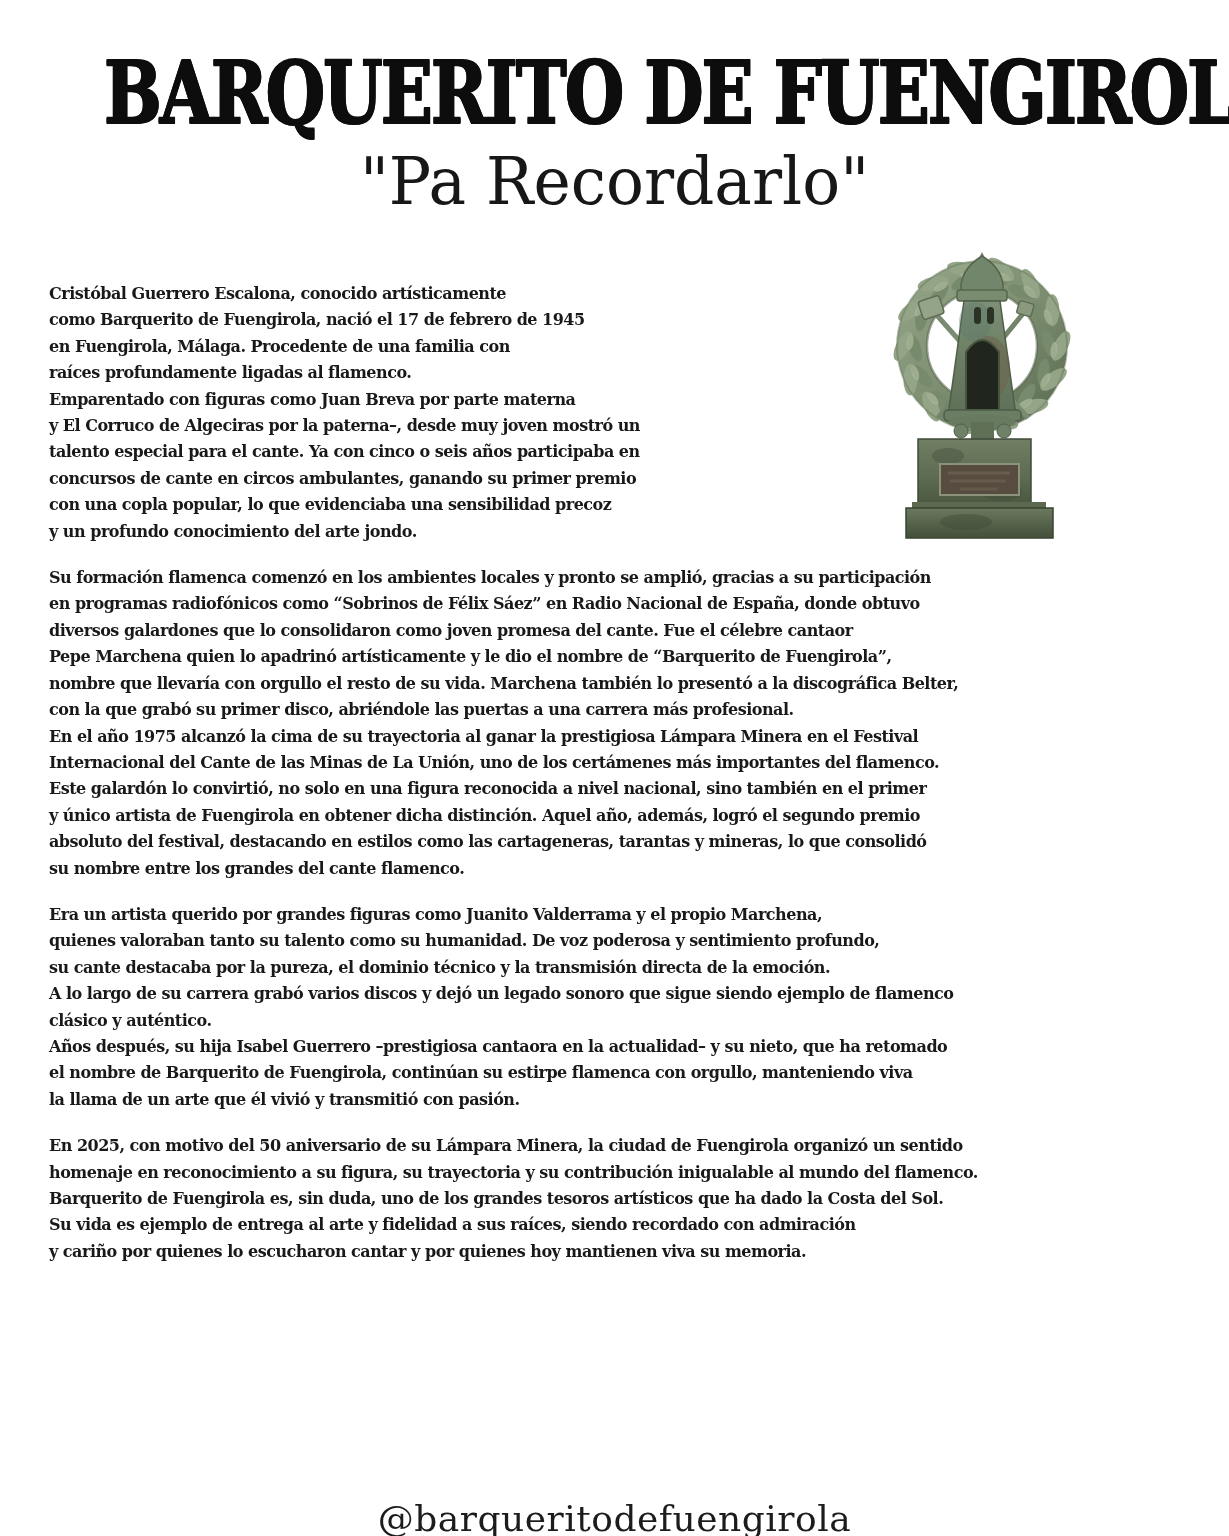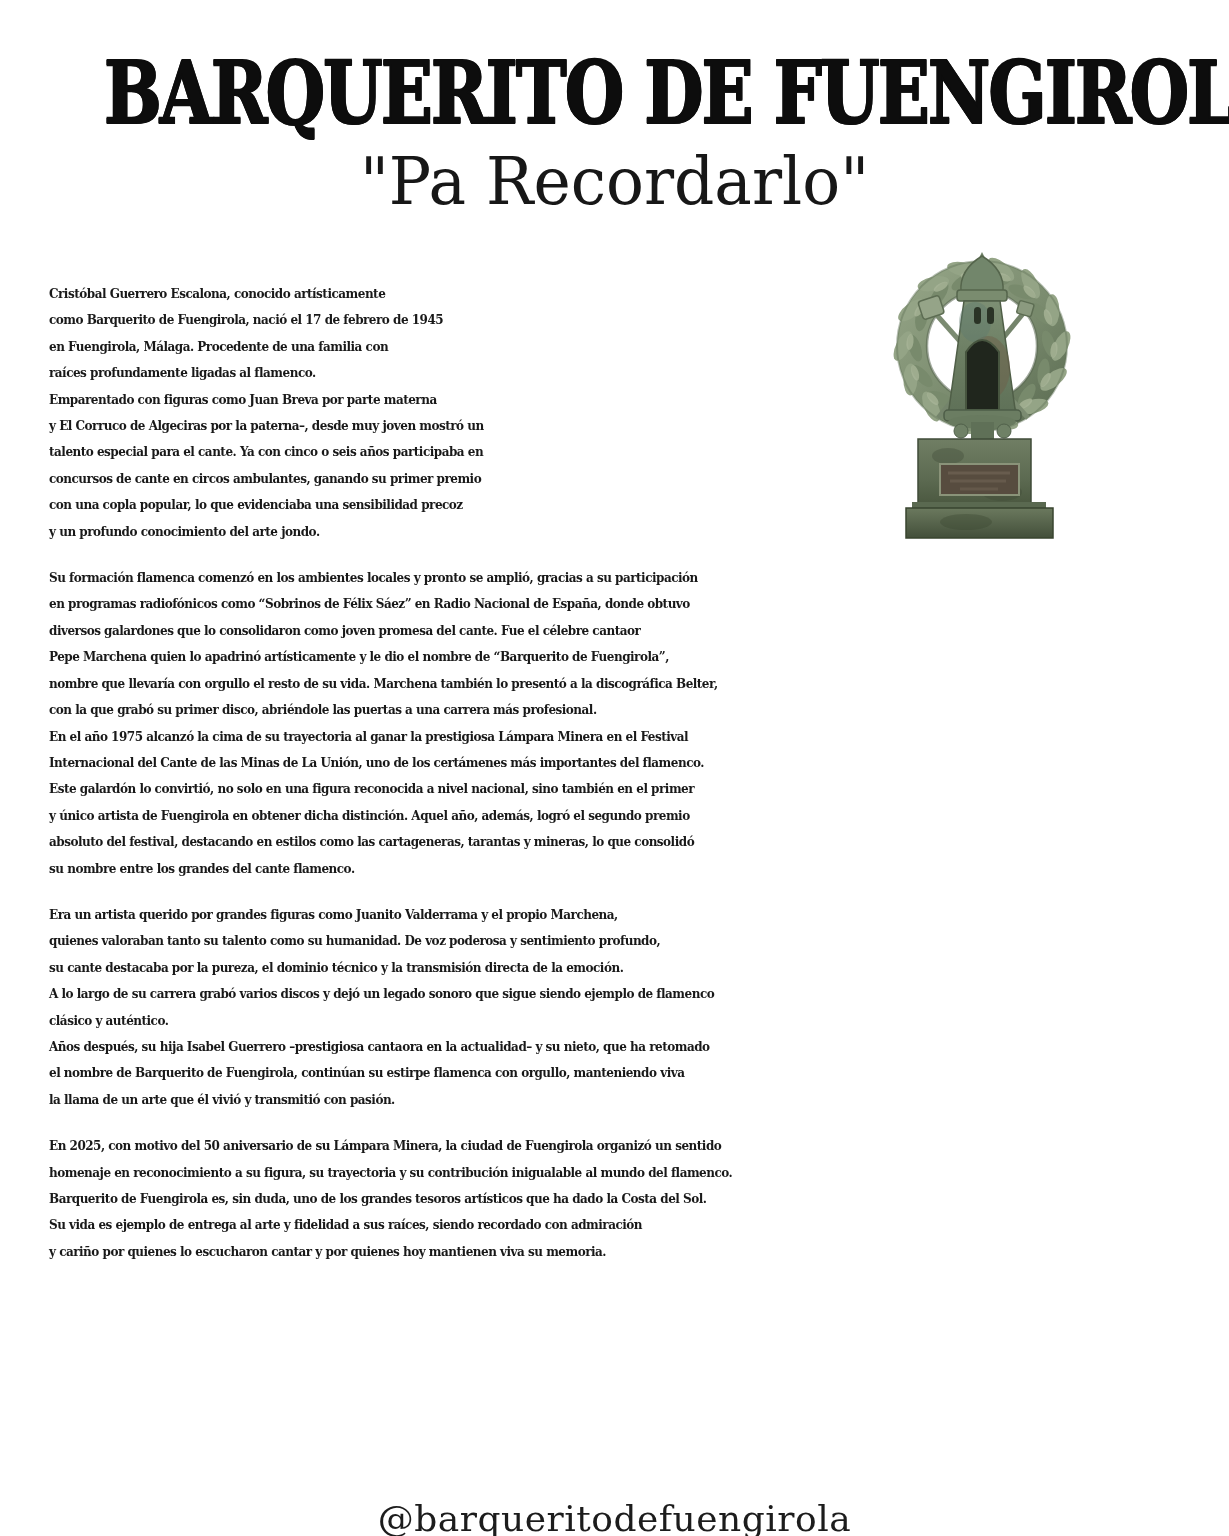--- a/index.html
+++ b/index.html
@@ -46,21 +46,21 @@
   .trophy{
     position:absolute;left:876px;top:250px;width:208px;height:294px;margin:0;
   }
   .body-text{
     position:absolute;left:49px;top:281px;width:1140px;
   }
   .para{
     margin:0 0 20px 0;
     font-family:"DejaVu Serif", serif;
     font-weight:700;
-    font-size:12px;
+    font-size:16px;
     line-height:26.4px;
     letter-spacing:-0.5px;
     color:#191919;
     white-space:pre;
   }
   .footer{
     position:absolute;top:1450px;left:0;width:100%;
     text-align:center;
     font-family:"DejaVu Serif", serif;
     font-weight:400;

